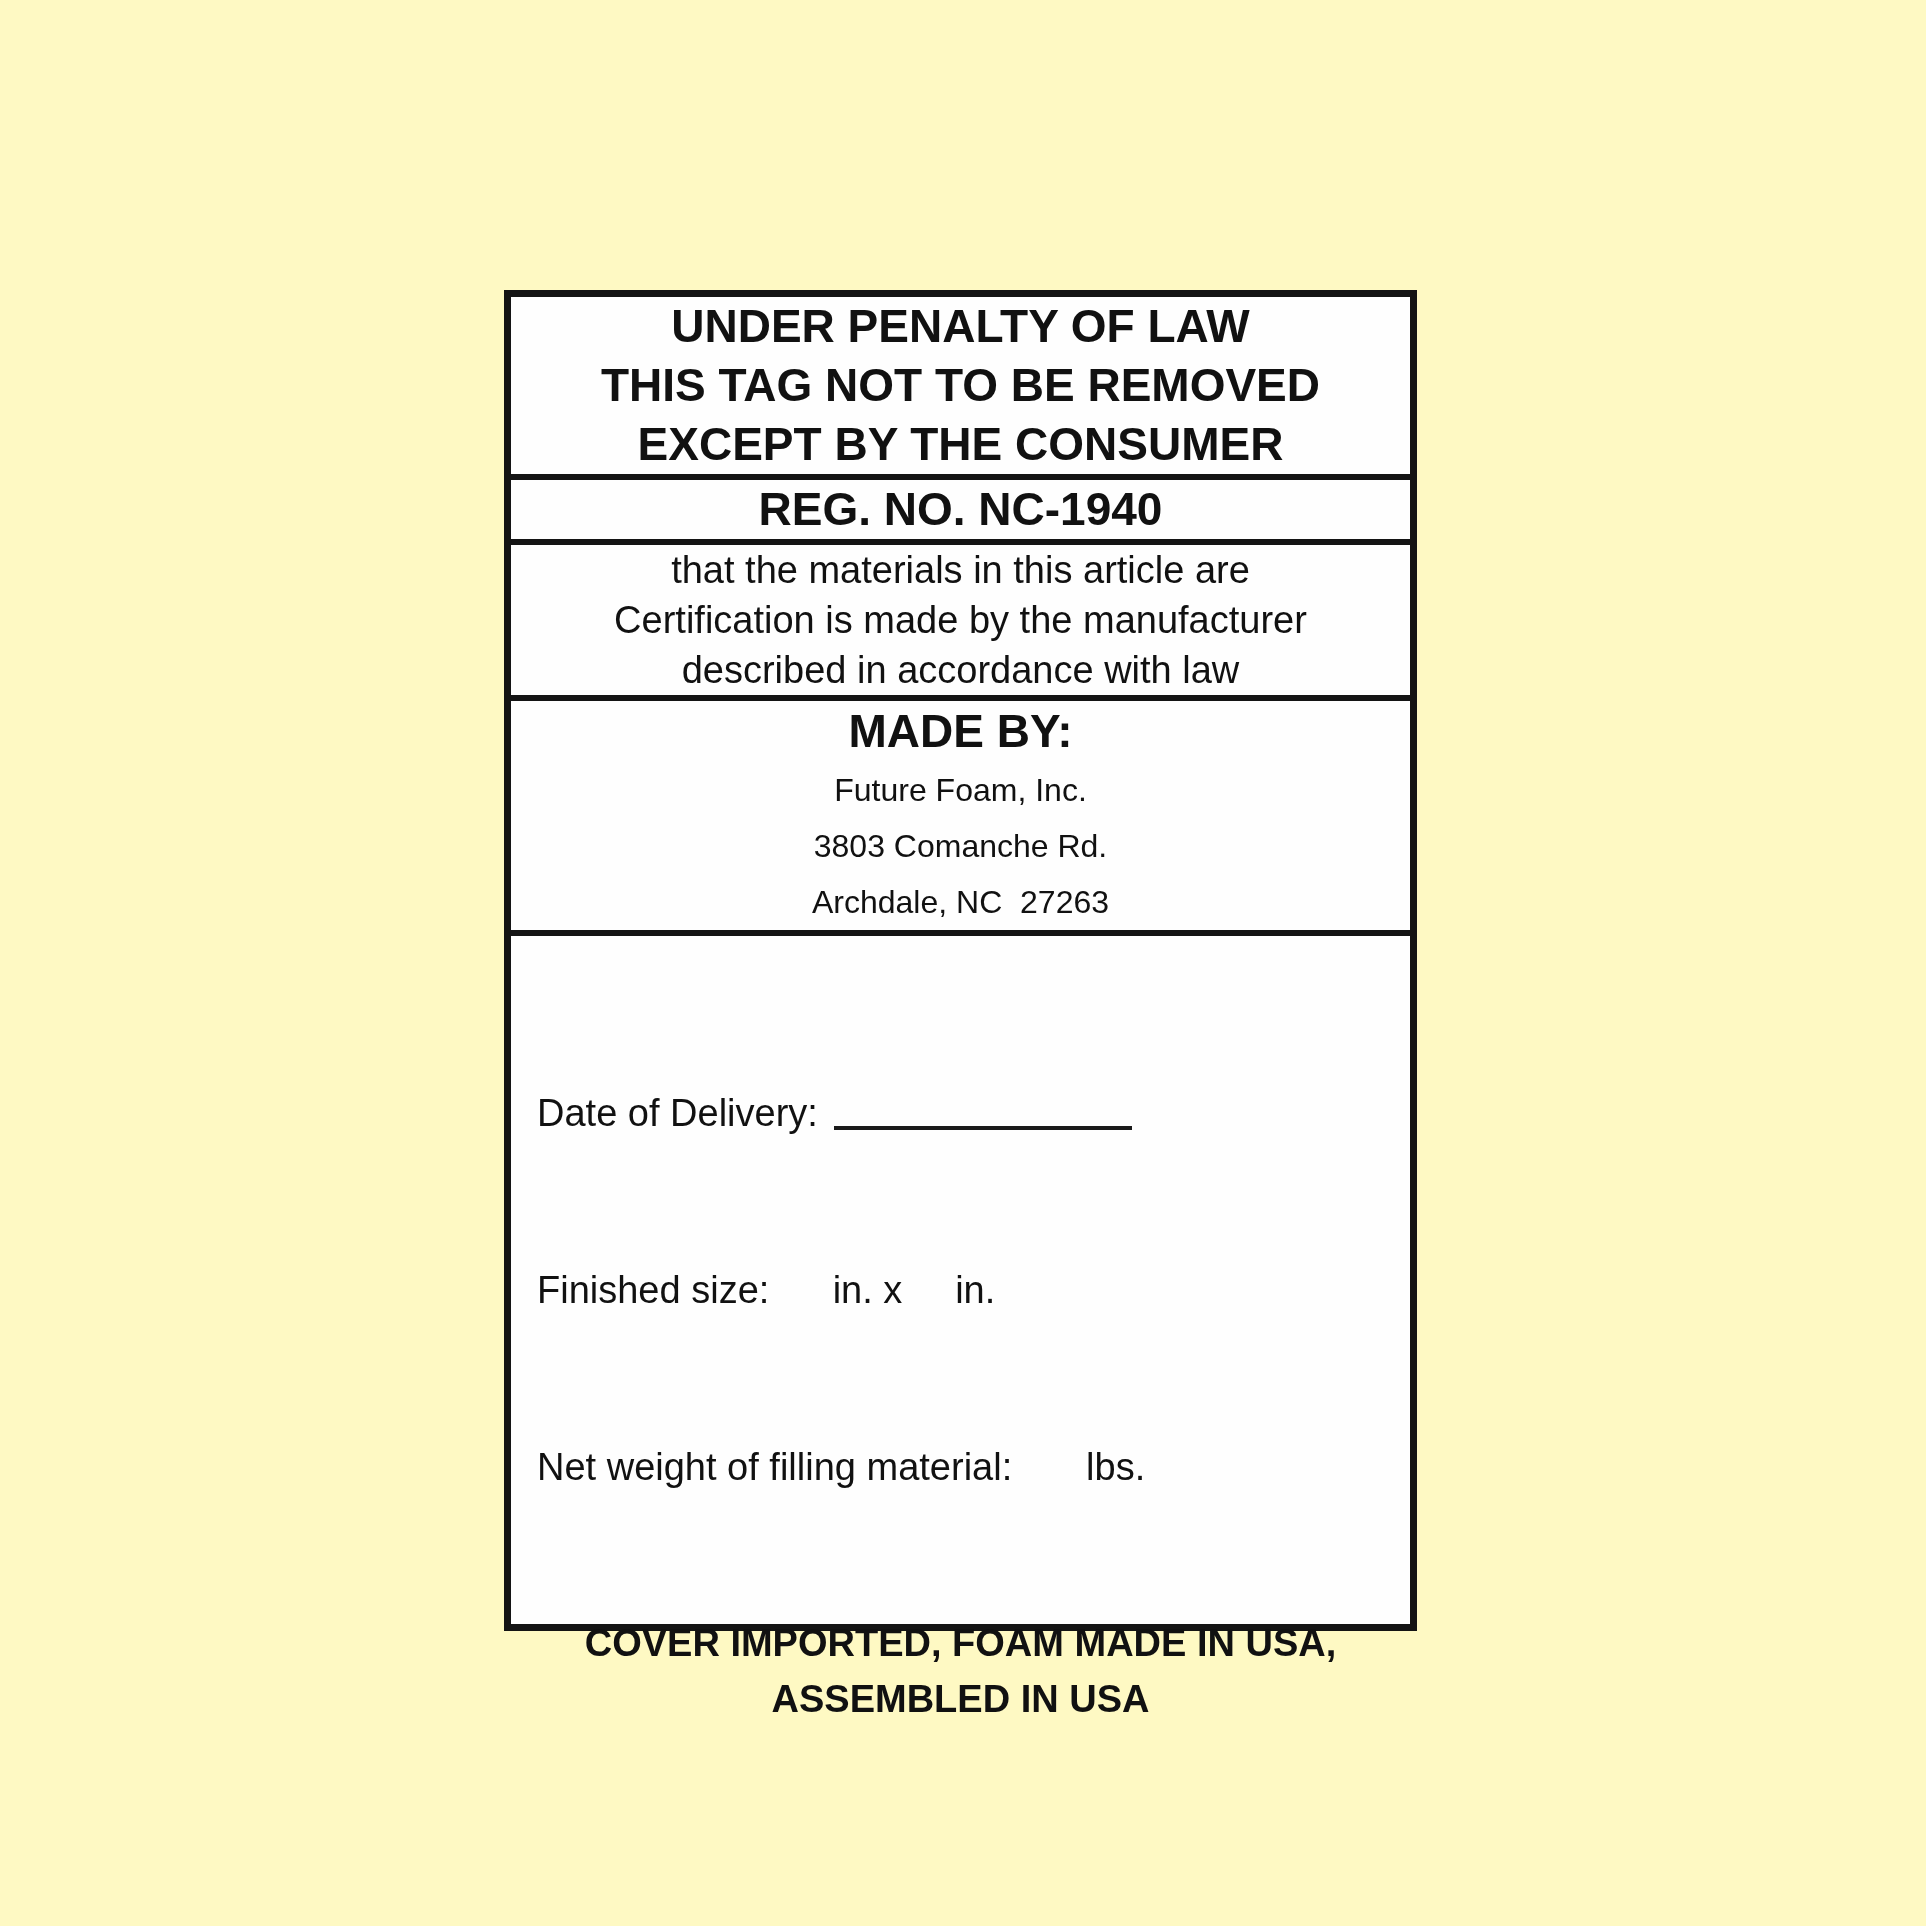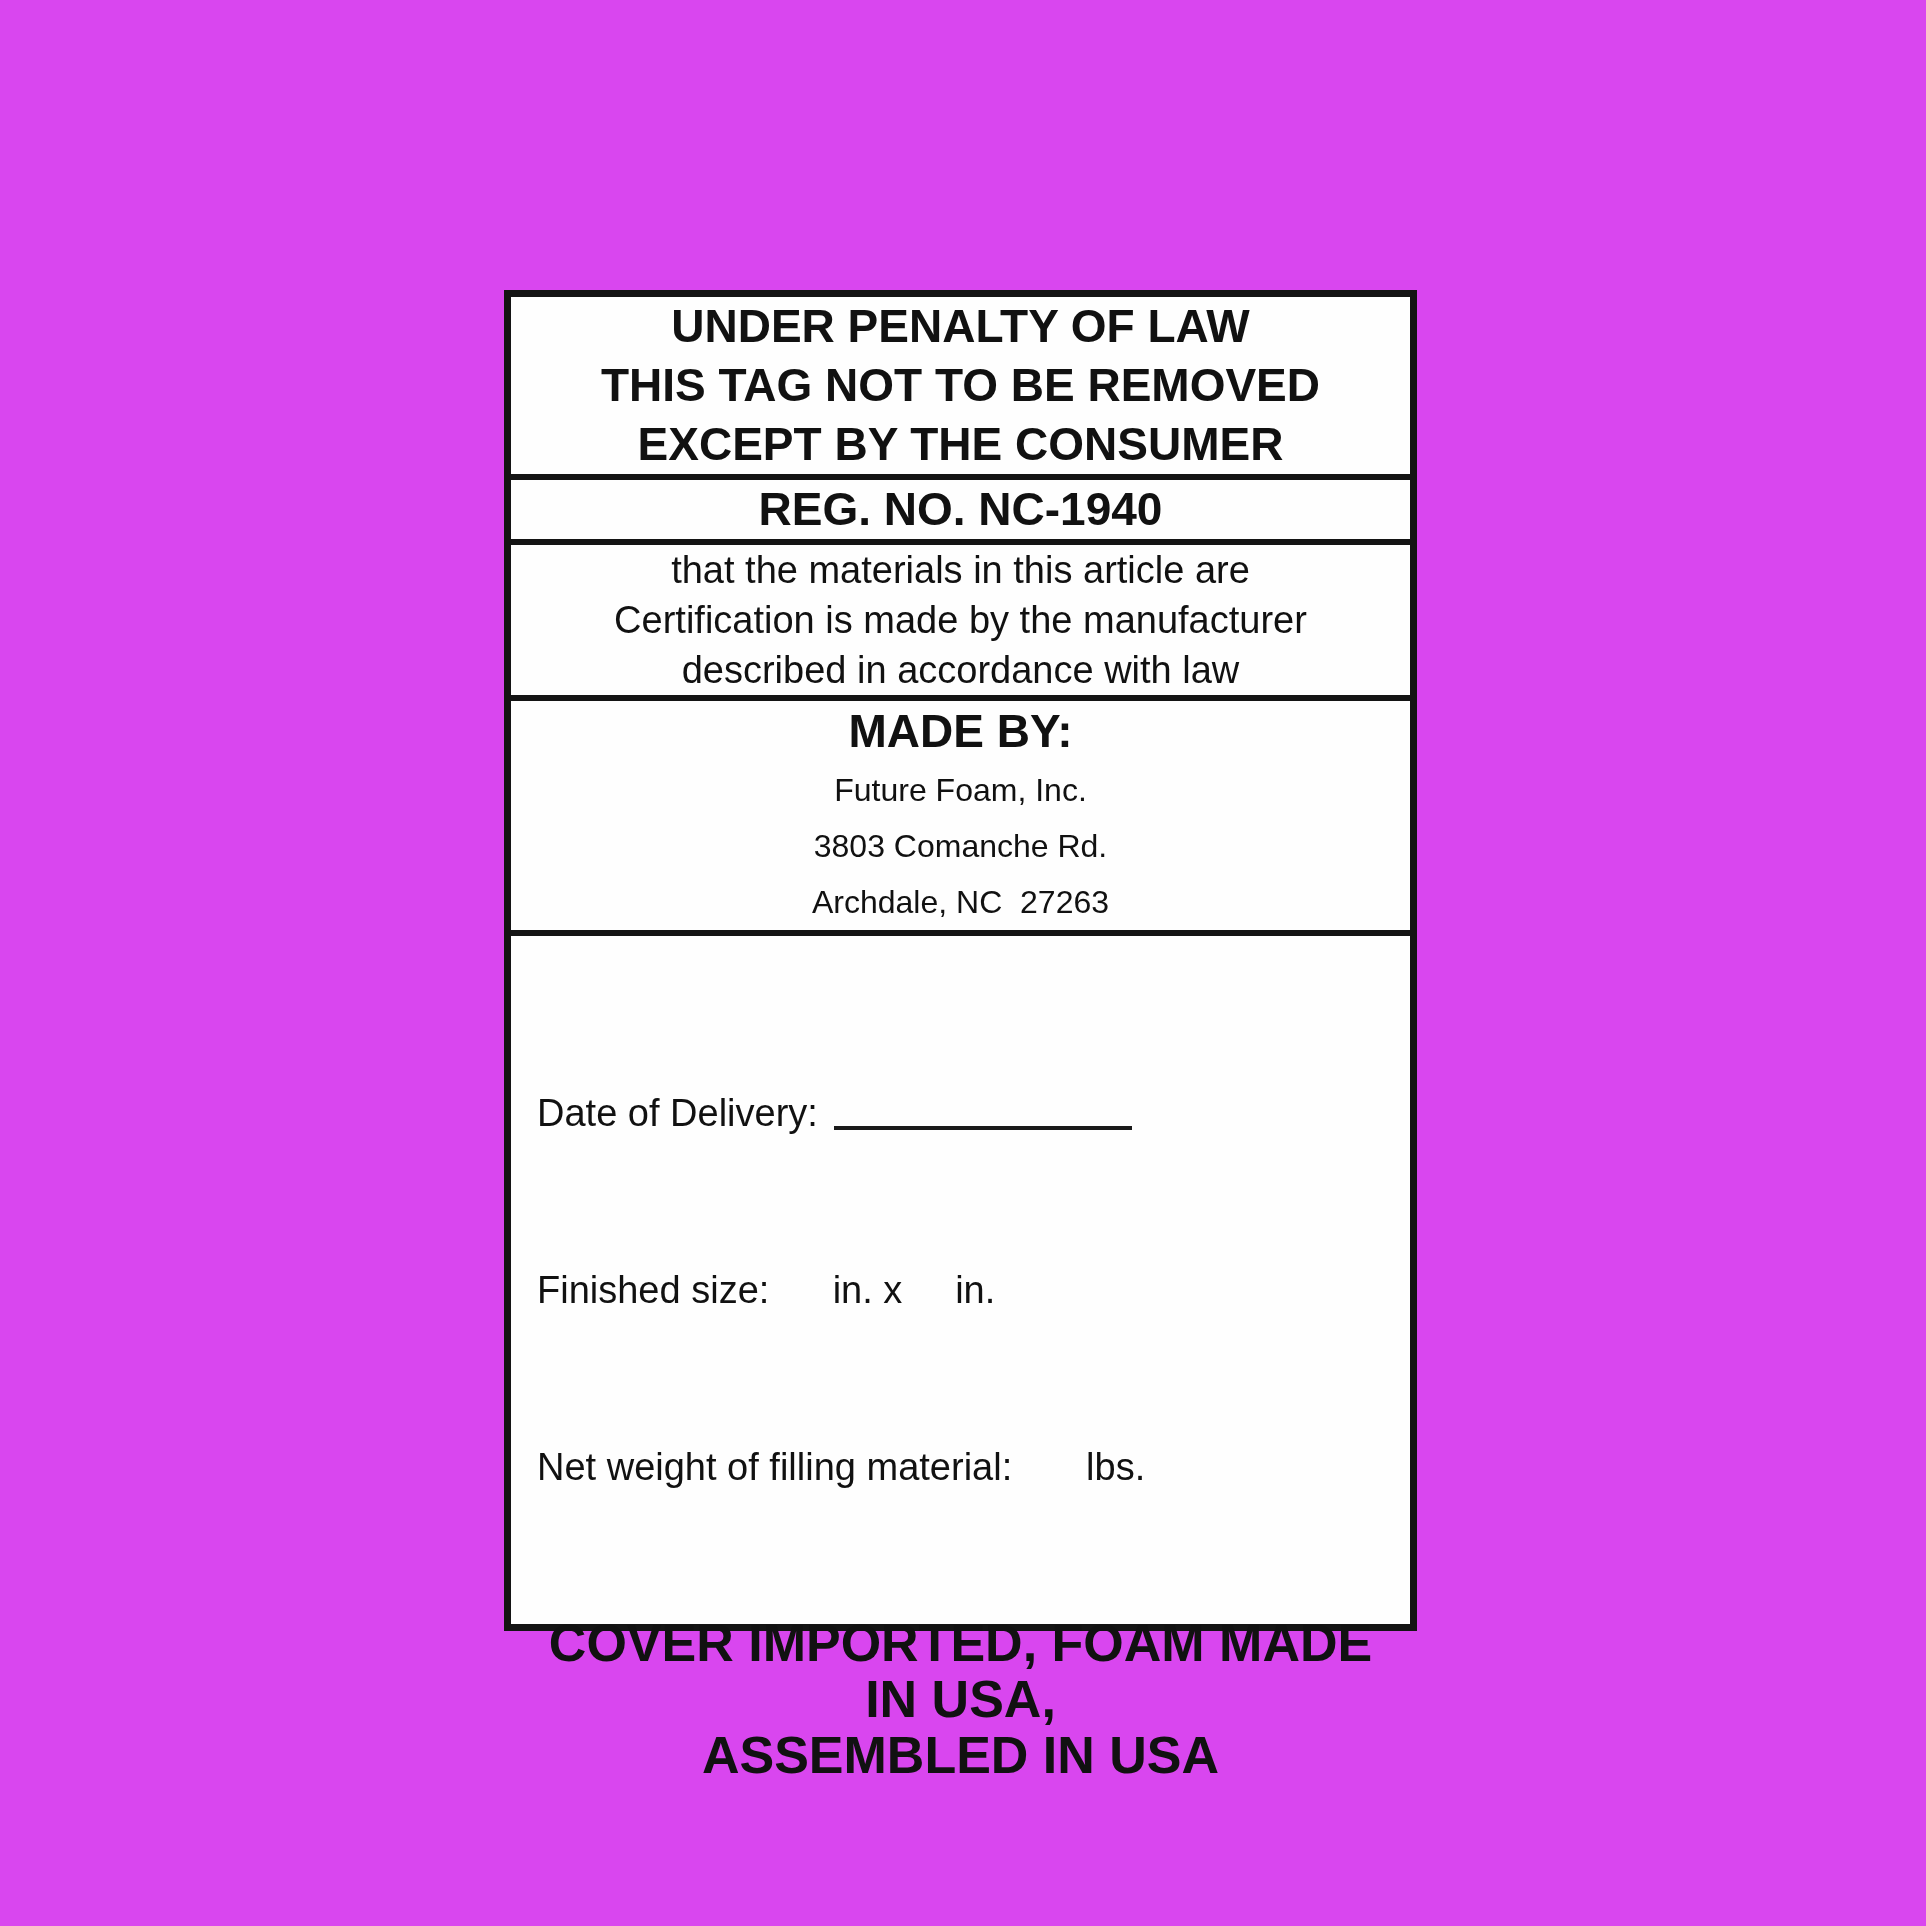--- a/index.html
+++ b/index.html
@@ -4,21 +4,21 @@
 <style>
   html, body {
     margin: 0;
     padding: 0;
     background: #ffffff;
   }
   .page {
     position: relative;
     width: 1927px;
     height: 1927px;
-    background: #d946ef;
+    background: #fef9c3;
     font-family: "Liberation Sans", sans-serif;
     color: #111111;
   }
   .tag {
     position: absolute;
     left: 504px;
     top: 290px;
     width: 913px;
     height: 1341px;
     border: 7px solid #141414;
@@ -82,21 +82,21 @@
     height: 30px;
     border-bottom: 4px solid #1a1a1a;
     margin-left: 16px;
     vertical-align: -4px;
   }
   .origin-block {
     text-align: center;
   }
   .originline {
     font-weight: bold;
-    font-size: 52px;
+    font-size: 38px;
     line-height: 56px;
     text-align: center;
   }
 </style>
 </head>
 <body>
 
 <div class="page">
   <div class="tag">
 

